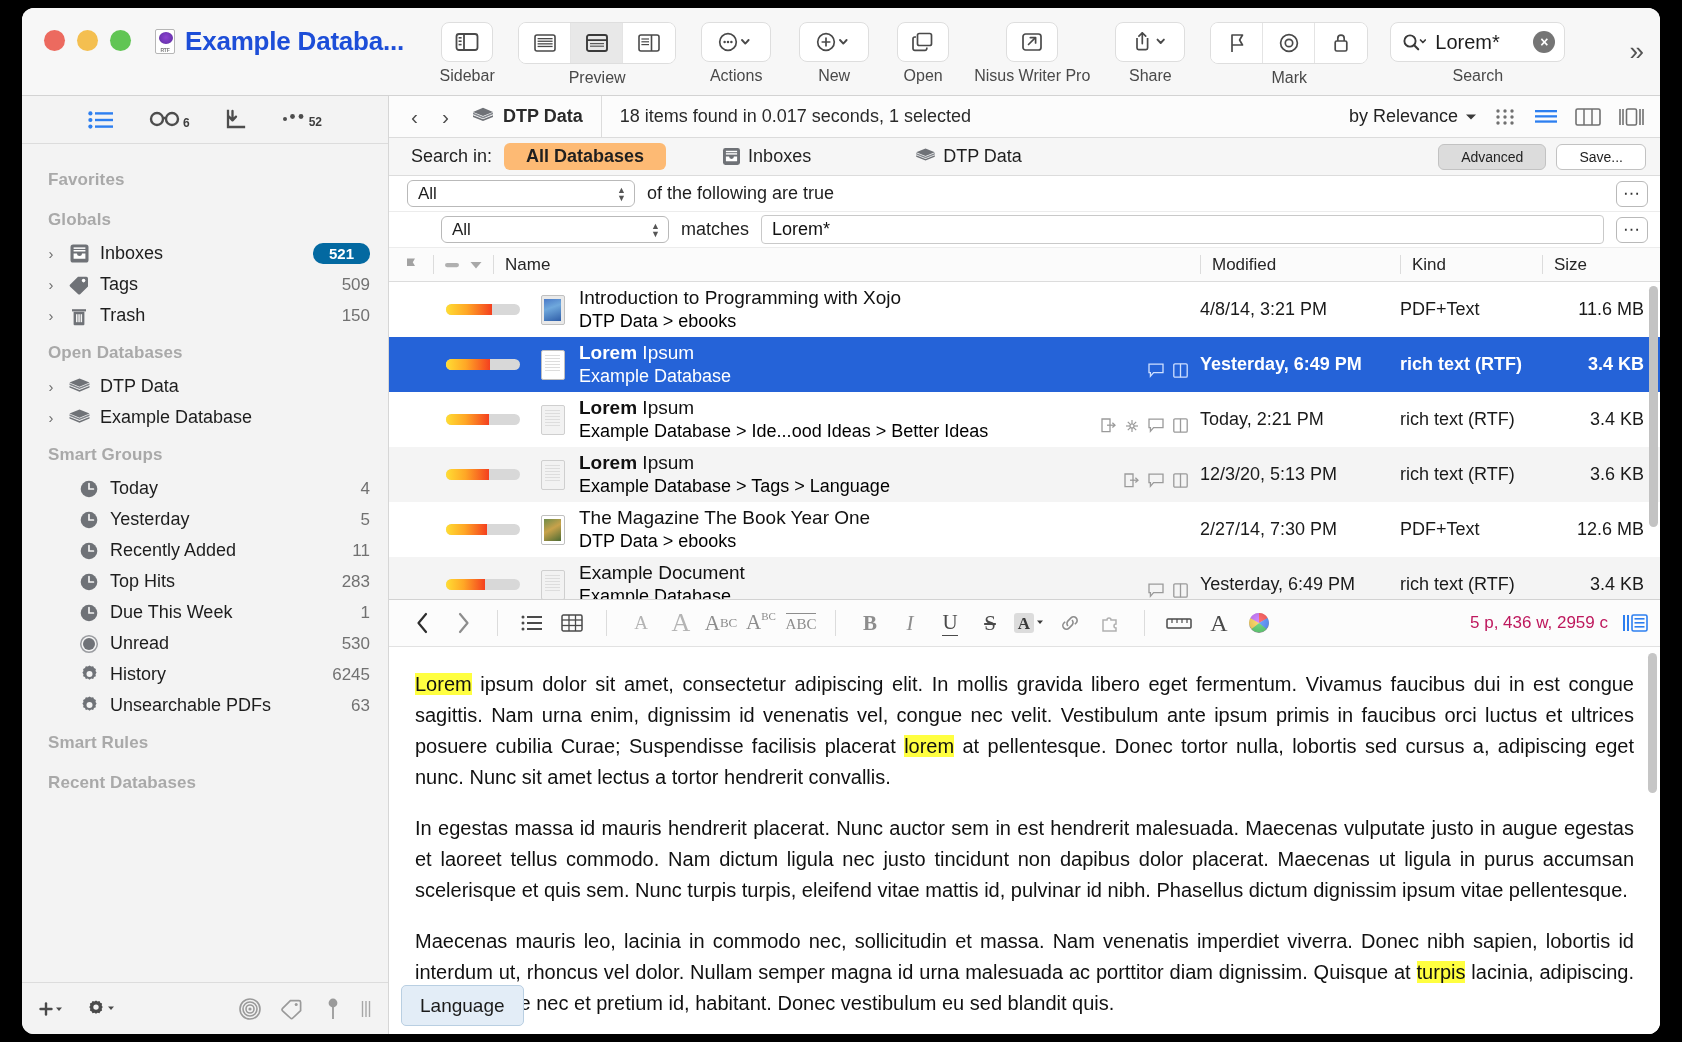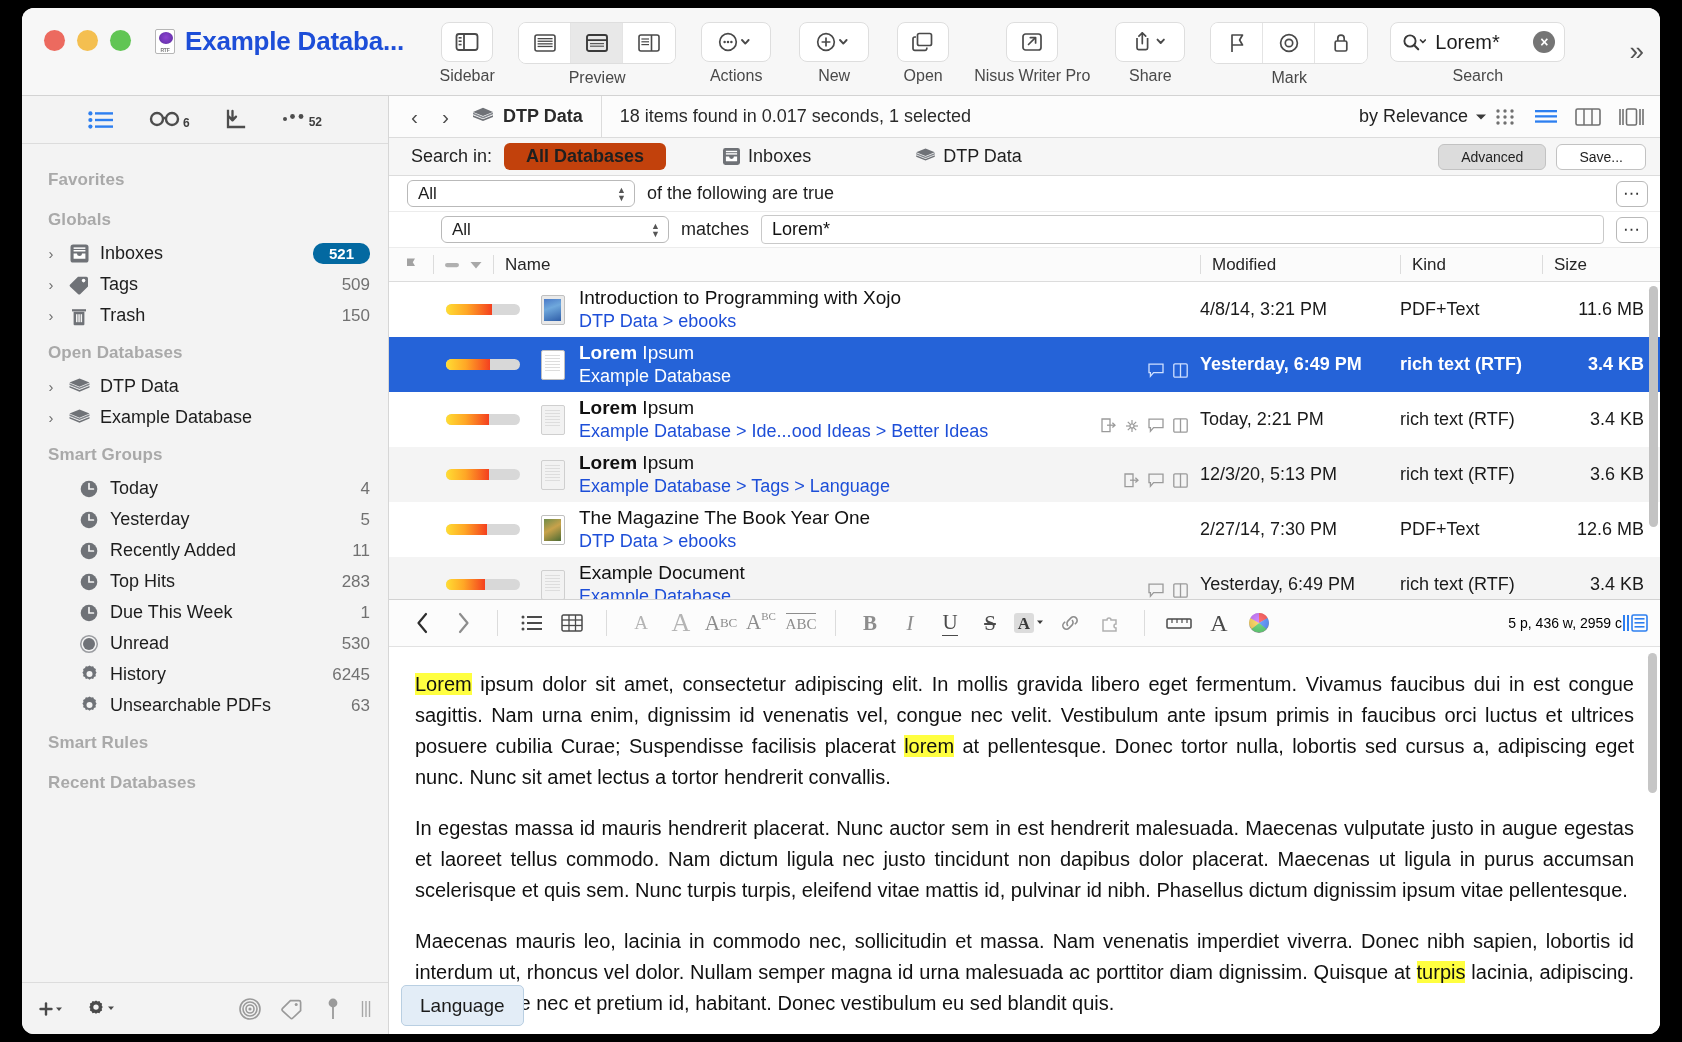--- a/index.html
+++ b/index.html
@@ -121,35 +121,35 @@
   .main { flex:1; display:flex; flex-direction:column; min-width:0; background:#fff; }
 
   .navbar {
     height:42px; flex:0 0 42px; display:flex; align-items:center;
     background:#fcfcfc; border-bottom:1px solid #dcdcdc; font-size:18px; color:#2a2a2a;
   }
   .nav-arrows { display:flex; gap:24px; padding:0 22px; color:#4d4d4d; font-size:21px; }
   .nav-db { display:flex; align-items:center; gap:8px; font-weight:bold; padding-right:18px;
             border-right:1px solid #dcdcdc; height:100%; }
   .nav-status { padding-left:18px; color:#2a2a2a; }
-  .nav-right { margin-left:auto; display:flex; align-items:center; gap:8px; padding-right:16px; }
+  .nav-right { margin-left:auto; display:flex; align-items:center; gap:18px; padding-right:16px; }
   .nav-sort { font-size:18px; color:#232323; display:flex; align-items:center; gap:7px; }
   .view-icons { display:flex; align-items:center; gap:17px; color:#5a5a5a; }
 
   .searchin {
     height:38px; flex:0 0 38px; display:flex; align-items:center; gap:0;
     background:#f6f6f6; border-bottom:1px solid #dcdcdc; padding:0 14px 0 22px;
     font-size:18px; color:#1f1f1f;
   }
   .si-label { margin-right:12px; }
   .si-tab {
     display:flex; align-items:center; gap:7px; padding:3px 22px; border-radius:6px;
     font-weight:bold; white-space:nowrap;
   }
-  .si-tab.active { background:#c2410c; }
+  .si-tab.active { background:#fdba74; }
   .si-tab.plain { font-weight:normal; }
   .si-right { margin-left:auto; display:flex; gap:10px; }
   .si-btn {
     border:1px solid #c2c2c2; border-radius:6px; background:#fff; padding:4px 22px;
     font-size:14px; color:#1f1f1f;
   }
   .si-btn.pressed { background:#dcdcdc; }
 
   .critrow {
     height:36px; flex:0 0 36px; display:flex; align-items:center; gap:12px;
@@ -201,21 +201,21 @@
     width:74px; height:11px; border-radius:6px; background:#d8d8d8; overflow:hidden;
   }
   .score i {
     display:block; height:100%;
     background: linear-gradient(90deg,#ffdd33 0%, #ffa726 45%, #f4401f 100%);
   }
   .c-icon { width:40px; flex:0 0 40px; display:flex; align-items:center; justify-content:center; }
   .c-name { flex:1; min-width:0; padding-left:6px; }
   .nm { font-size:19px; line-height:1.25; white-space:nowrap; overflow:hidden; text-overflow:ellipsis; }
   .nm b { font-weight:bold; }
-  .sub { font-size:18px; color:#1d4ed8; line-height:1.25; white-space:nowrap; }
+  .sub { font-size:18px; color:#000000; line-height:1.25; white-space:nowrap; }
   .c-marks { display:flex; align-items:flex-end; gap:9px; padding:0 12px 2px 0; color:#9a9a9a; height:100%; padding-bottom:14px; }
   .row.sel .c-marks { color:#cfe0ff; }
   .c-mod { width:200px; flex:0 0 200px; }
   .c-kind { width:142px; flex:0 0 142px; }
   .c-size { width:118px; flex:0 0 118px; text-align:right; padding-right:16px; }
   .cell { color:#1a1a1a; }
   .row.sel .cell { font-weight:bold; }
   .scroll-track {
     position:absolute; right:2px; top:4px; bottom:4px; width:9px;
   }
@@ -244,21 +244,21 @@
   
   .editbar {
     height:48px; flex:0 0 48px; display:flex; align-items:center;
     border-top:1px solid #d2d2d2; border-bottom:1px solid #e2e2e2; background:#fcfcfc;
     padding:0 12px 0 14px; gap:0;
   }
   .eb-sep { width:1px; height:26px; background:#dcdcdc; margin:0 14px; }
   .eb-btn { width:40px; height:34px; display:flex; align-items:center; justify-content:center; color:#4a4a4a; }
   .eb-btn.dim { color:#b4b4b4; }
   .eb-btn.mid { color:#8d8d8d; }
-  .eb-count { margin-left:auto; font-size:14px; color:#000000; white-space:nowrap; }
+  .eb-count { margin-left:auto; font-size:17px; color:#be185d; padding-right:14px; white-space:nowrap; }
   .eb-right { display:flex; align-items:center; gap:12px; }
 
   .docview {
     flex:1; min-height:0; background:#fff; padding:22px 26px 0 26px;
     font-size:20px; line-height:1.55; color:#111; text-align:justify; position:relative;
     overflow:hidden;
   }
   .docview p { margin-bottom:20px; }
   mark { background:#ffff40; color:#111; }
   .lang-chip {

